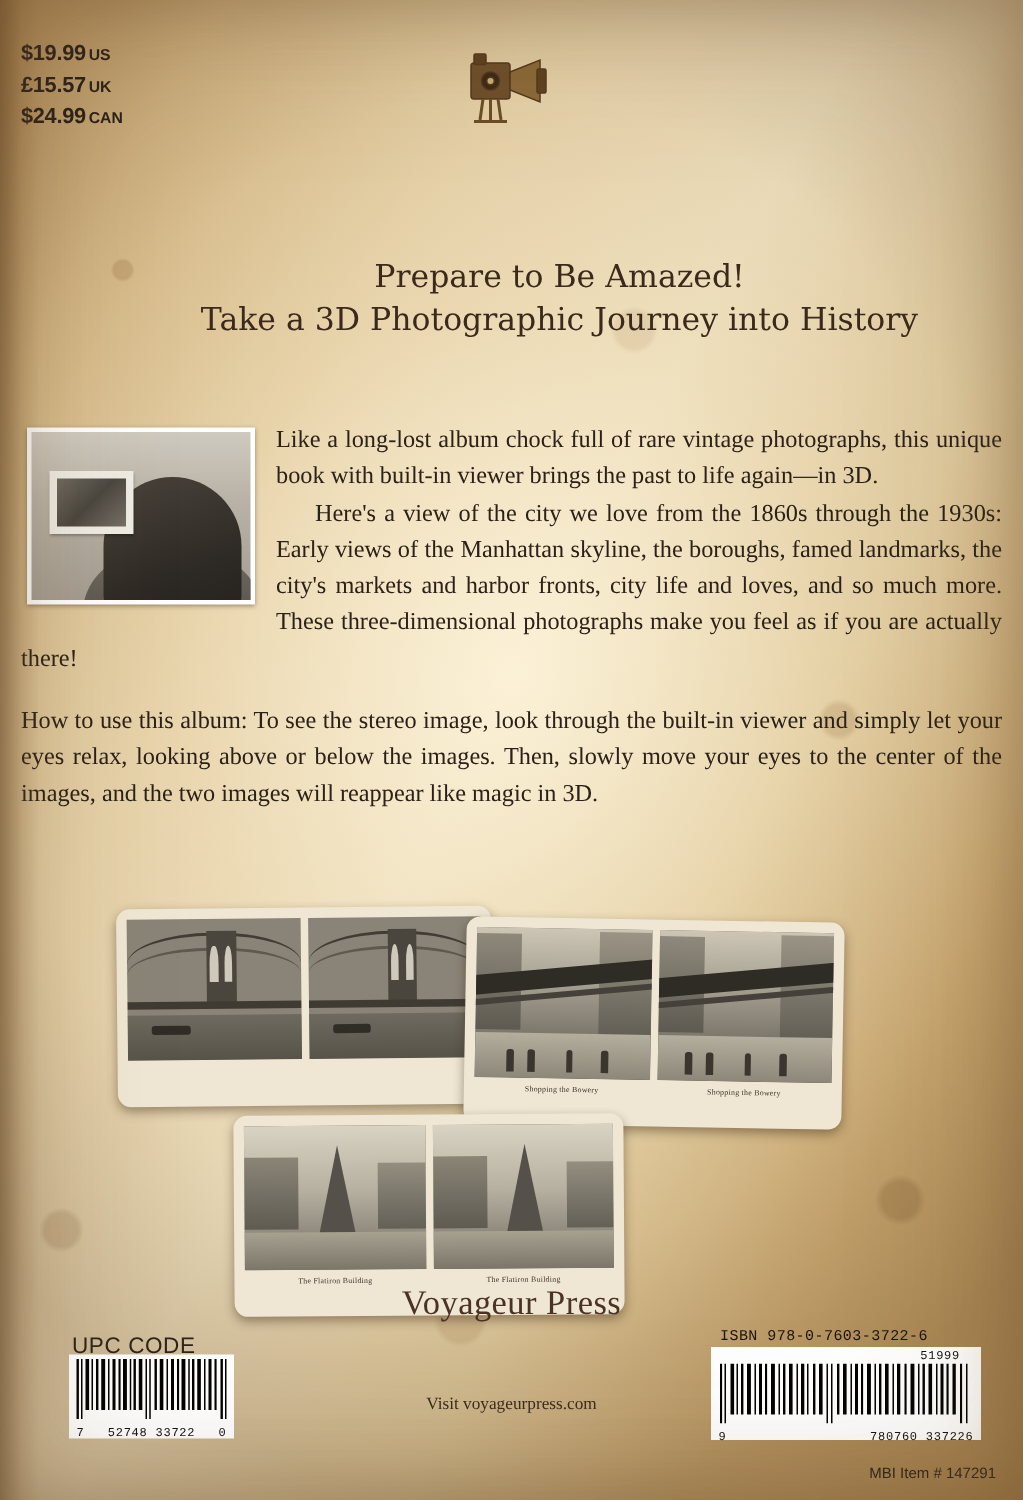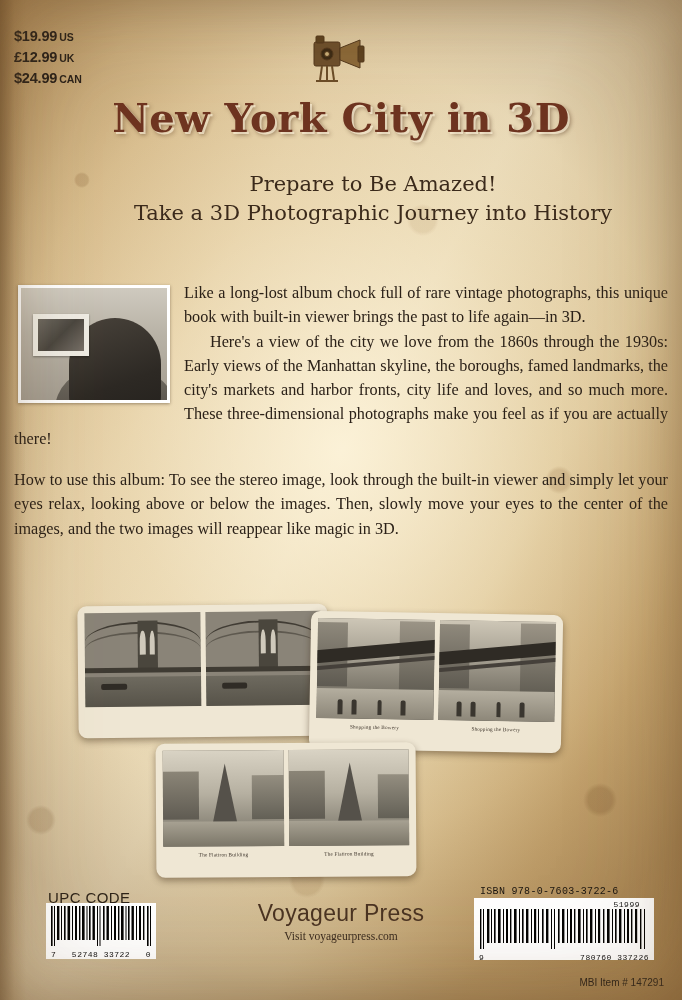--- a/index.html
+++ b/index.html
@@ -409,24 +409,24 @@
   .mbi {
     position: absolute;
     right: 18px;
     bottom: 12px;
     font-family: "Liberation Sans", sans-serif;
     font-size: 10px;
     color: #2a2118;
   }
   .publisher {
     position: absolute;
-    left: 0; top: 900px;
+    left: 0; top: 856px;
     width: 682px;
     text-align: center;
-    font-family: Liberation Sans, sans-serif;
+    font-family: Liberation Serif, serif;
     font-size: 23px;
     color: #4a3322;
     letter-spacing: .3px;
   }
   .pub-url {
     position: absolute;
     left: 0; top: 930px;
     width: 682px;
     text-align: center;
     font-family: "Liberation Serif", serif;
@@ -440,21 +440,21 @@
 <div class="book-back">
 
   <div class="grain"></div>
   <div class="spine"></div>
 
   <div class="prices">
     <div class="price-row">
       <span class="price-amt">$19.99</span><span class="price-cur">US</span>
     </div>
     <div class="price-row">
-      <span class="price-amt">£12.99</span><span class="price-cur">UK</span>
+      <span class="price-amt">£15.57</span><span class="price-cur">UK</span>
     </div>
     <div class="price-row">
       <span class="price-amt">$24.99</span><span class="price-cur">CAN</span>
     </div>
   </div>
 
   <div class="camera">
     <svg viewBox="0 0 86 58" width="86" height="58" aria-hidden="true">
       <g fill="#7a5a33" stroke="#53381c" stroke-width="1">
         <rect x="18" y="14" width="26" height="24" rx="2" fill="#6d4f2c"></rect>
@@ -462,21 +462,20 @@
         <rect x="20" y="8" width="8" height="7" rx="1" fill="#5d411f"></rect>
         <circle cx="31" cy="26" r="6" fill="#3c2a14"></circle>
         <circle cx="31" cy="26" r="2.5" fill="#c9ad78"></circle>
         <path d="M26 38 L24 52 M36 38 L38 52 M31 38 L31 53" stroke="#6b4d28" stroke-width="2" fill="none"></path>
         <path d="M20 53 L42 53" stroke="#6b4d28" stroke-width="2"></path>
         <rect x="62" y="18" width="6" height="16" rx="1" fill="#5d411f"></rect>
       </g>
     </svg>
   </div>
 
-  <div class="title">New York City in 3D</div>
 
   <div class="taglines">
     <div class="tag1">Prepare to Be Amazed!</div>
     <div class="tag3">Take a 3D Photographic Journey into History</div>
   </div>
 
   <div class="copy">
     <div class="float-box"></div>
     <p>Like a long-lost album chock full of rare vintage photographs, this unique book with built-in viewer brings the past to life again—in 3D.</p>
     <p class="indent">Here's a view of the city we love from the 1860s through the 1930s: Early views of the Manhattan skyline, the boroughs, famed landmarks, the city's markets and harbor fronts, city life and loves, and so much more. These three-dimensional photographs make you feel as if you are actually there!</p>

